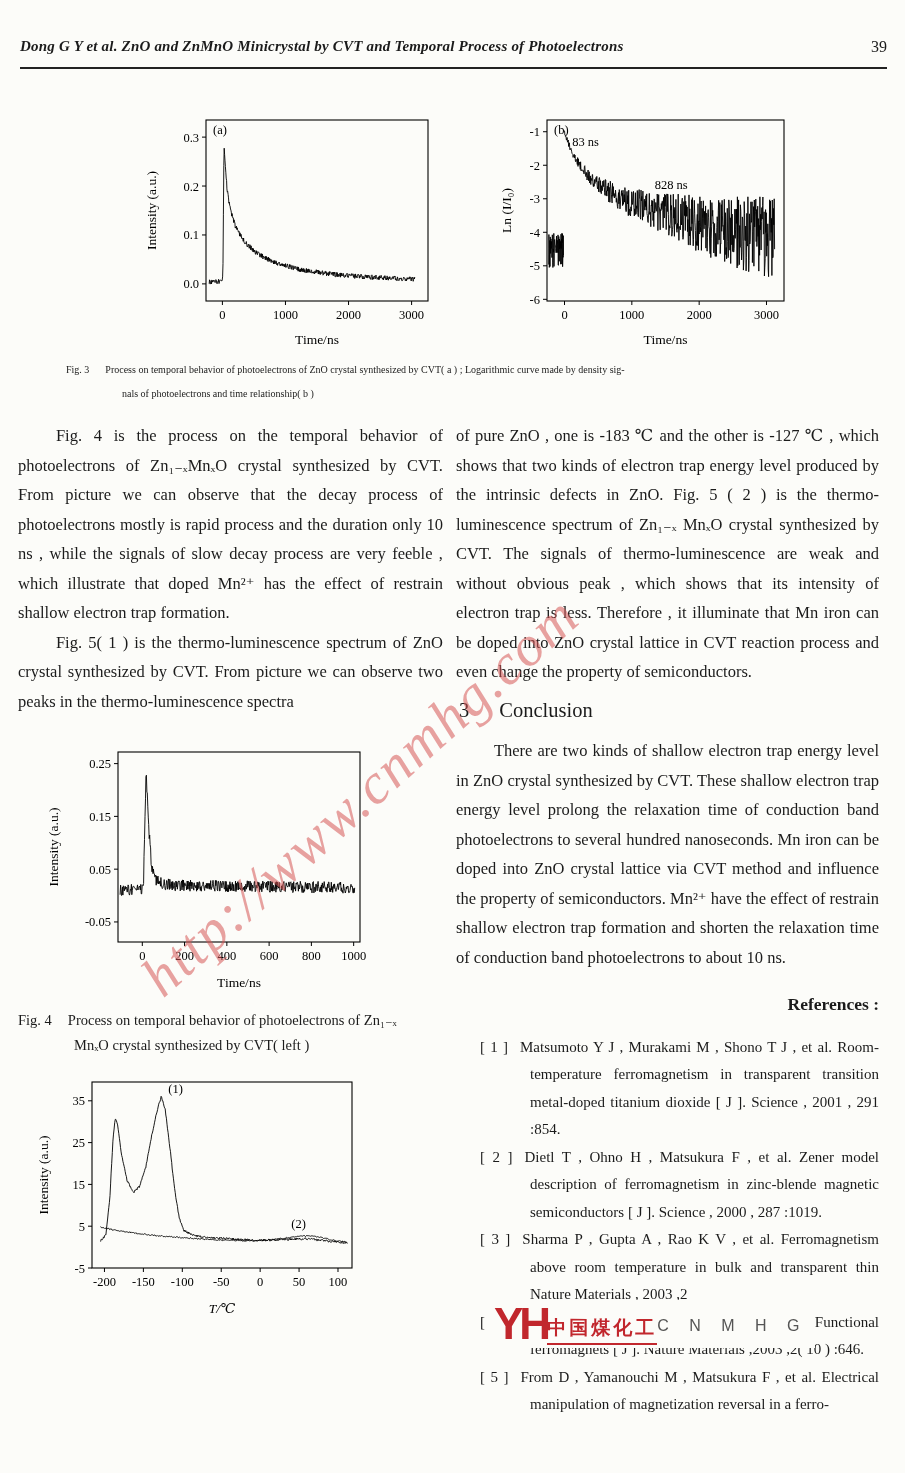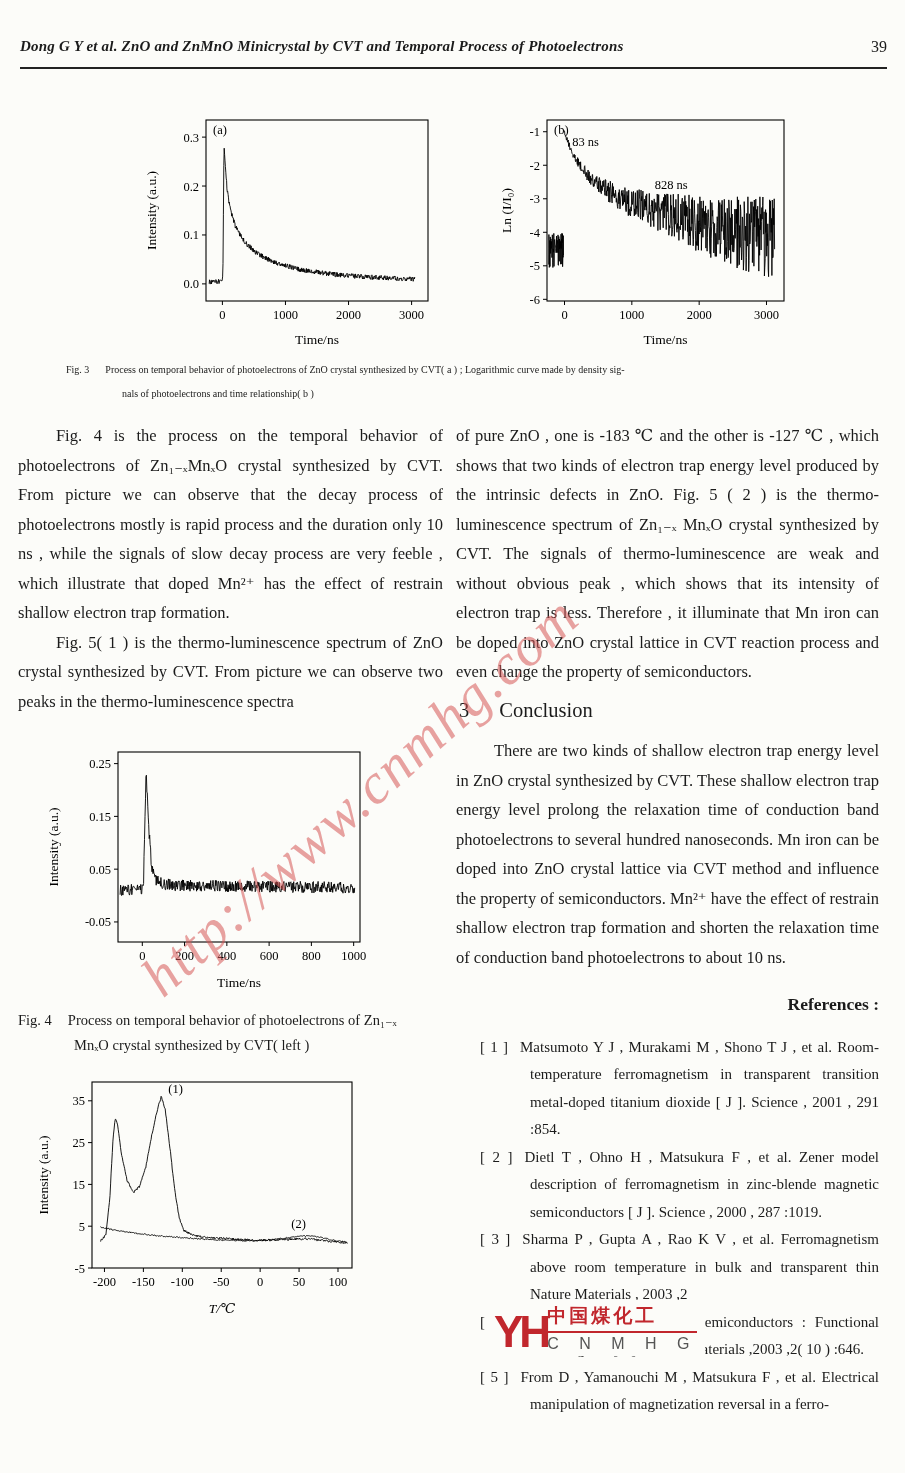--- a/index.html
+++ b/index.html
@@ -29,21 +29,21 @@
   .refs-heading{font-size:17.5px;font-weight:bold;text-align:right;margin:18px 0 14px 0}
   .ref{margin-left:24px;font-size:15px;line-height:27.5px;padding-left:50px;text-indent:-50px;text-align:justify}
   .ref-label{margin-right:12px}
   .watermark{position:absolute;left:150px;top:952px;transform:rotate(-42deg);transform-origin:0 50%;
              font-size:57px;font-style:italic;letter-spacing:2px;white-space:nowrap;z-index:5;
              color:rgba(213,85,85,.55);pointer-events:none}
   .logo{position:absolute;left:492px;top:1300px;z-index:6;background:#fcfcf9;display:flex;
         align-items:flex-end;padding:3px 8px 3px 2px}
   .logo-mono{font-family:"Liberation Sans","DejaVu Sans",sans-serif;font-weight:900;font-size:44px;
              line-height:42px;color:#c1272d;letter-spacing:-4px}
-  .logo-text{display:flex;flex-direction:column}
+  .logo-text{display:flex;flex-direction:row}
   .logo-cn{font-size:19px;font-weight:bold;color:#c1272d;letter-spacing:3px;border-bottom:2px solid #c1272d;padding-bottom:2px}
   .logo-en{font-family:"Liberation Sans","DejaVu Sans",sans-serif;font-size:16px;color:#555;letter-spacing:8px;margin-top:2px}
 </style>
 </head>
 <body>
 
 <div class="page">
 
   <div class="header">
     <span class="running-title">Dong G Y et al.  ZnO and ZnMnO Minicrystal by CVT and Temporal Process of Photoelectrons</span>

